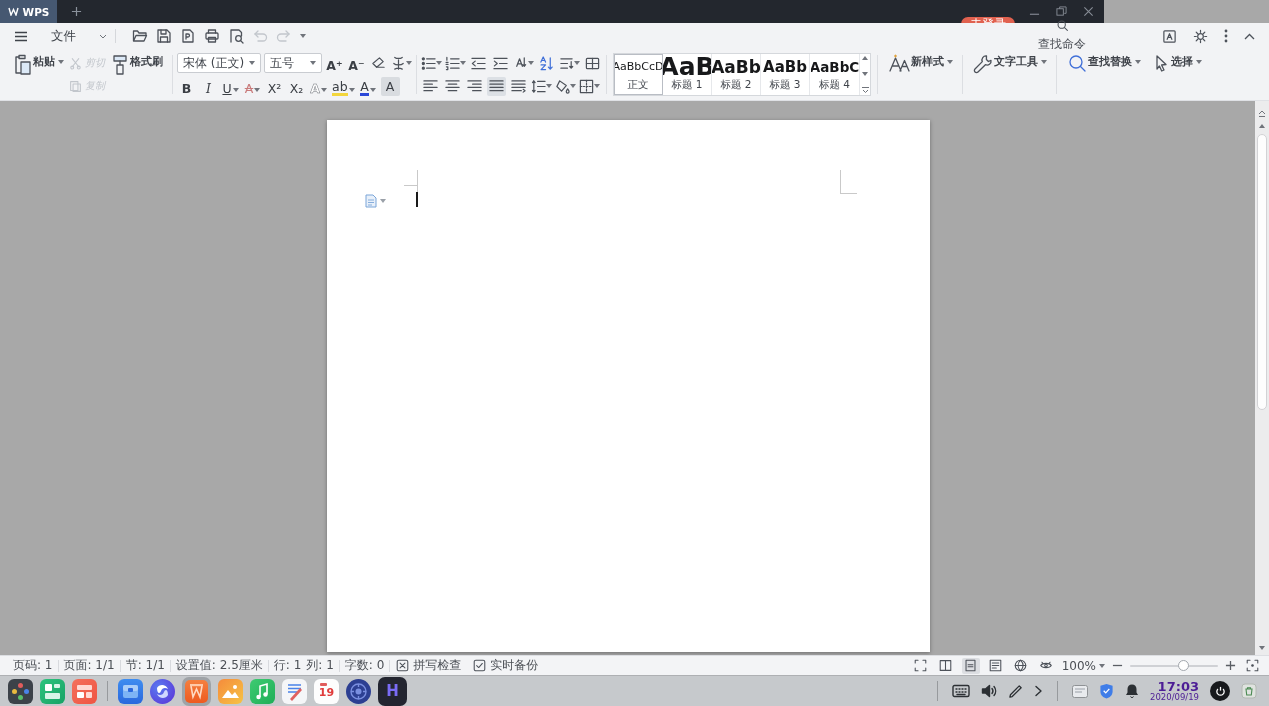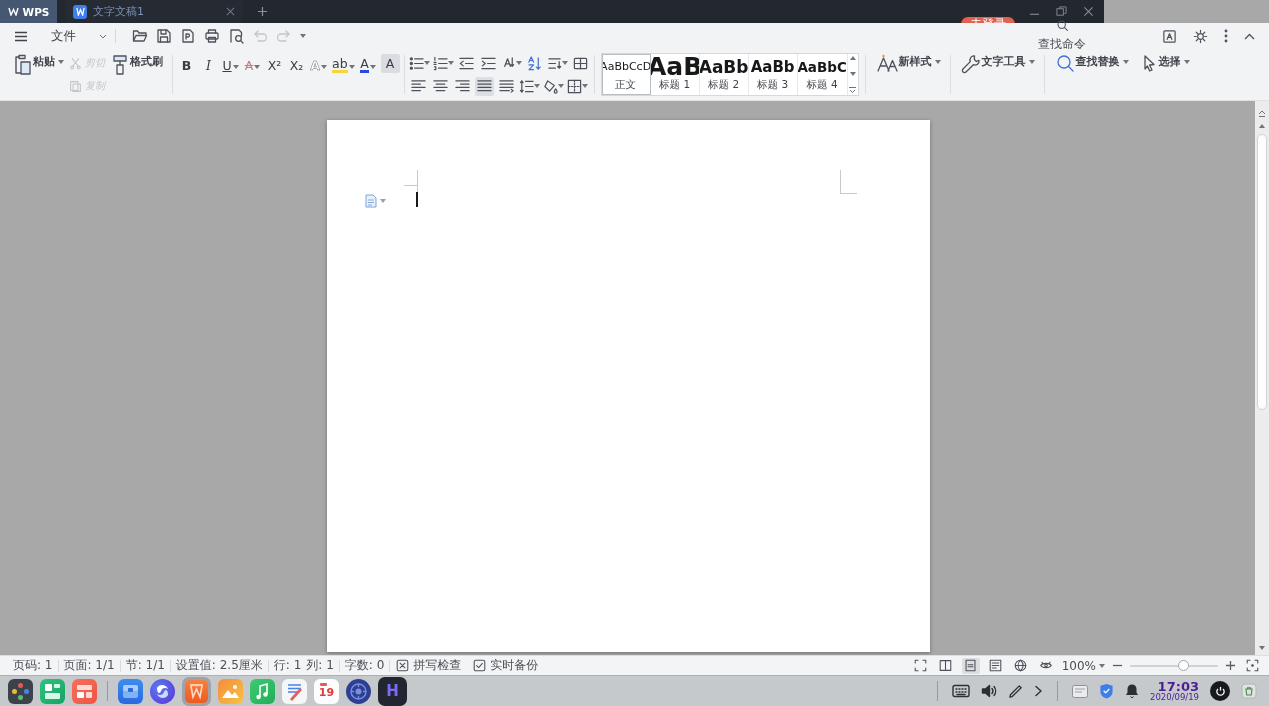--- a/index.html
+++ b/index.html
@@ -97,31 +97,20 @@
 
 <div id="app">
 
   <div id="titlebar">
     <div class="wps-logo">
       <svg width="11" height="9" viewBox="0 0 11 9">
           <path d="M1 1l2 7 2.5-5.5L8 8l2-7" stroke="#fff" fill="none" stroke-width="1.4"></path>
         </svg>
       <span>WPS</span>
     </div>
-    <div class="doc-tab">
-      <span class="ticon">
-        <svg width="9" height="9" viewBox="0 0 10 10">
-            <path d="M1 1l1.6 8 2.4-6 2.4 6L9 1" stroke="#fff" fill="none" stroke-width="1.4"></path>
-          </svg>
-      </span>
-      <span class="tname">文字文稿1</span>
-      <svg width="9" height="9" viewBox="0 0 10 10">
-          <path d="M1 1l8 8M9 1l-8 8" stroke="#6e7684" stroke-width="1.2"></path>
-        </svg>
-    </div>
     <span class="newtab">
       <svg width="11" height="11" viewBox="0 0 12 12">
           <path d="M6 1v10M1 6h10" stroke="#8b929c" stroke-width="1.3"></path>
         </svg>
     </span>
     <div class="tb-right">
       <span class="login-badge">未登录</span>
       <span class="winctl">
         <svg width="11" height="11" viewBox="0 0 12 12">
             <path d="M1 9h10" stroke="#878d96" stroke-width="1.2"></path>
@@ -242,20 +231,43 @@
           <path d="M4 2h12v5H4z" fill="#dce9f7"></path>
           <path d="M10 7v4M7 11h6v9H7z"></path>
         </svg>
       <span class="lbl">
           <span>格式刷</span>
         </span>
     </div>
     <div class="sep"></div>
 
     <div class="tcol">
+      <div class="trow">
+        <div class="select" style="width:84px">
+          <span style="overflow:hidden;white-space:nowrap;">宋体 (正文)</span>
+            <span class="cdown"></span>
+        </div>
+        <div class="select" style="width:58px">
+          <span>五号</span>
+            <span class="cdown"></span>
+        </div>
+        <span class="fmt" style="font-weight:600">A⁺</span>
+        <span class="fmt" style="font-weight:600">A⁻</span>
+        <span class="ibtn">
+          <svg class="ic" width="15" height="15" viewBox="0 0 16 16">
+              <path d="M6 12L2 8l7-6 4 4zM6 12h8"></path>
+            </svg>
+        </span>
+        <span class="ibtn">
+          <svg class="ic" width="15" height="15" viewBox="0 0 16 16">
+              <path d="M4 1.5c2 1.5 6 1.5 8 0M8 4v10M3 8c2 2 8 2 10 0M4 14c2-1 6-1 8 0"></path>
+            </svg>
+          <span class="cdown"></span>
+        </span>
+      </div>
       <div class="trow">
         <span class="fmt" style="font-weight:bold">B</span>
         <span class="fmt" style="font-style:italic;font-family:'DejaVu Serif',serif">I</span>
         <span class="fmt">
             <span style="text-decoration:underline">U</span>
             <span class="cdown"></span>
           </span>
         <span class="fmt">
             <span style="text-decoration:line-through;color:#c97b7b">A</span>
             <span class="cdown"></span>

